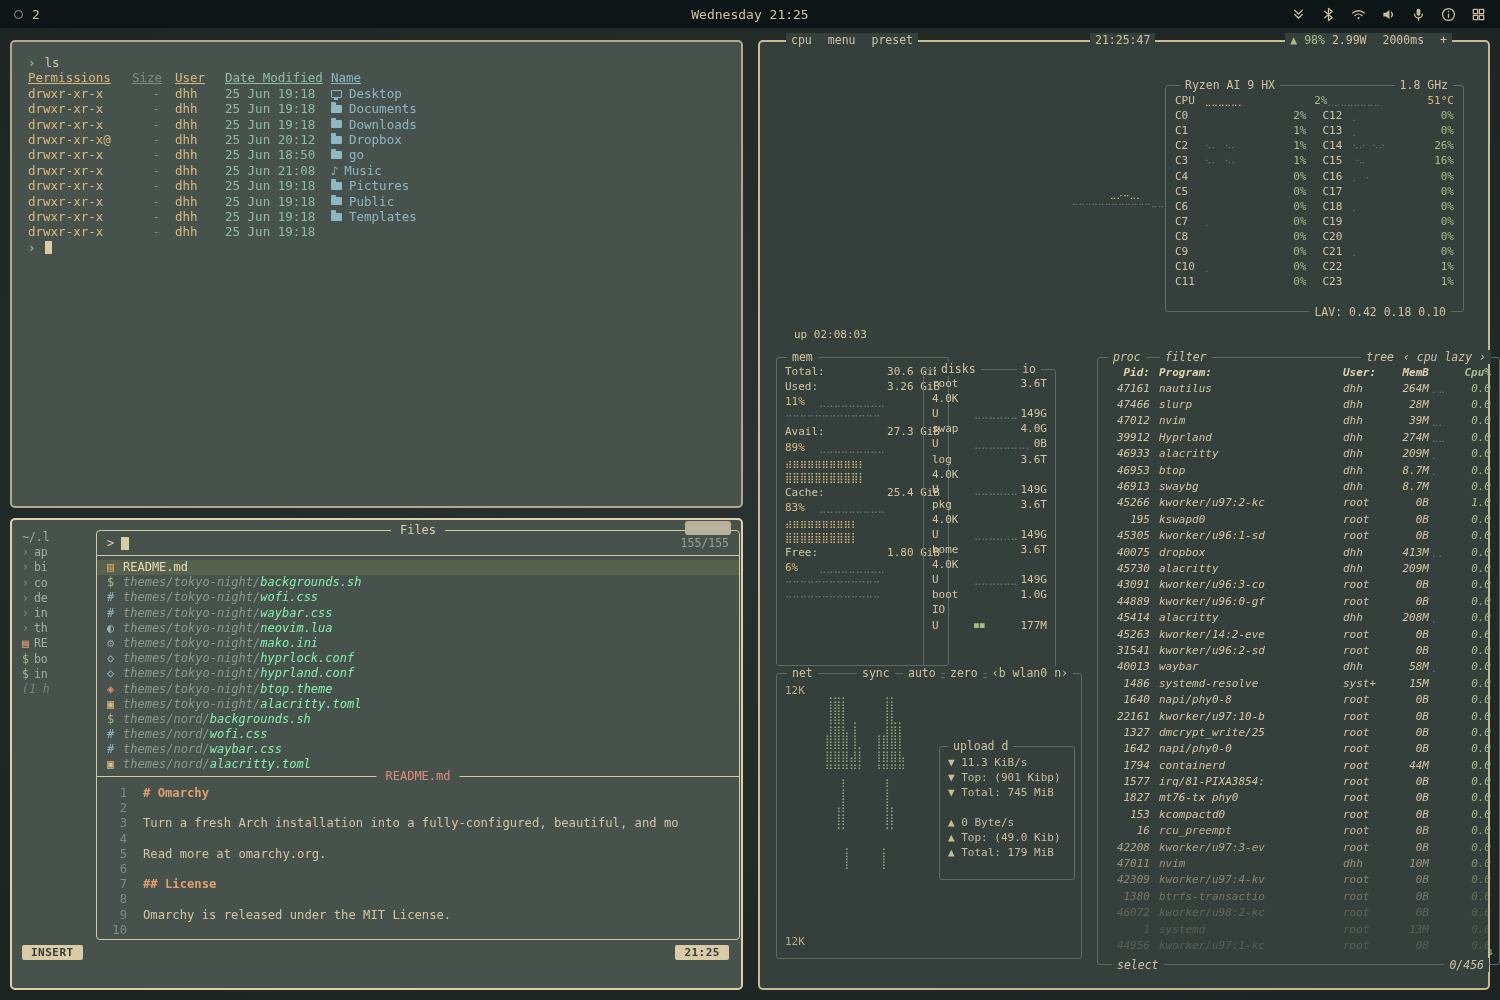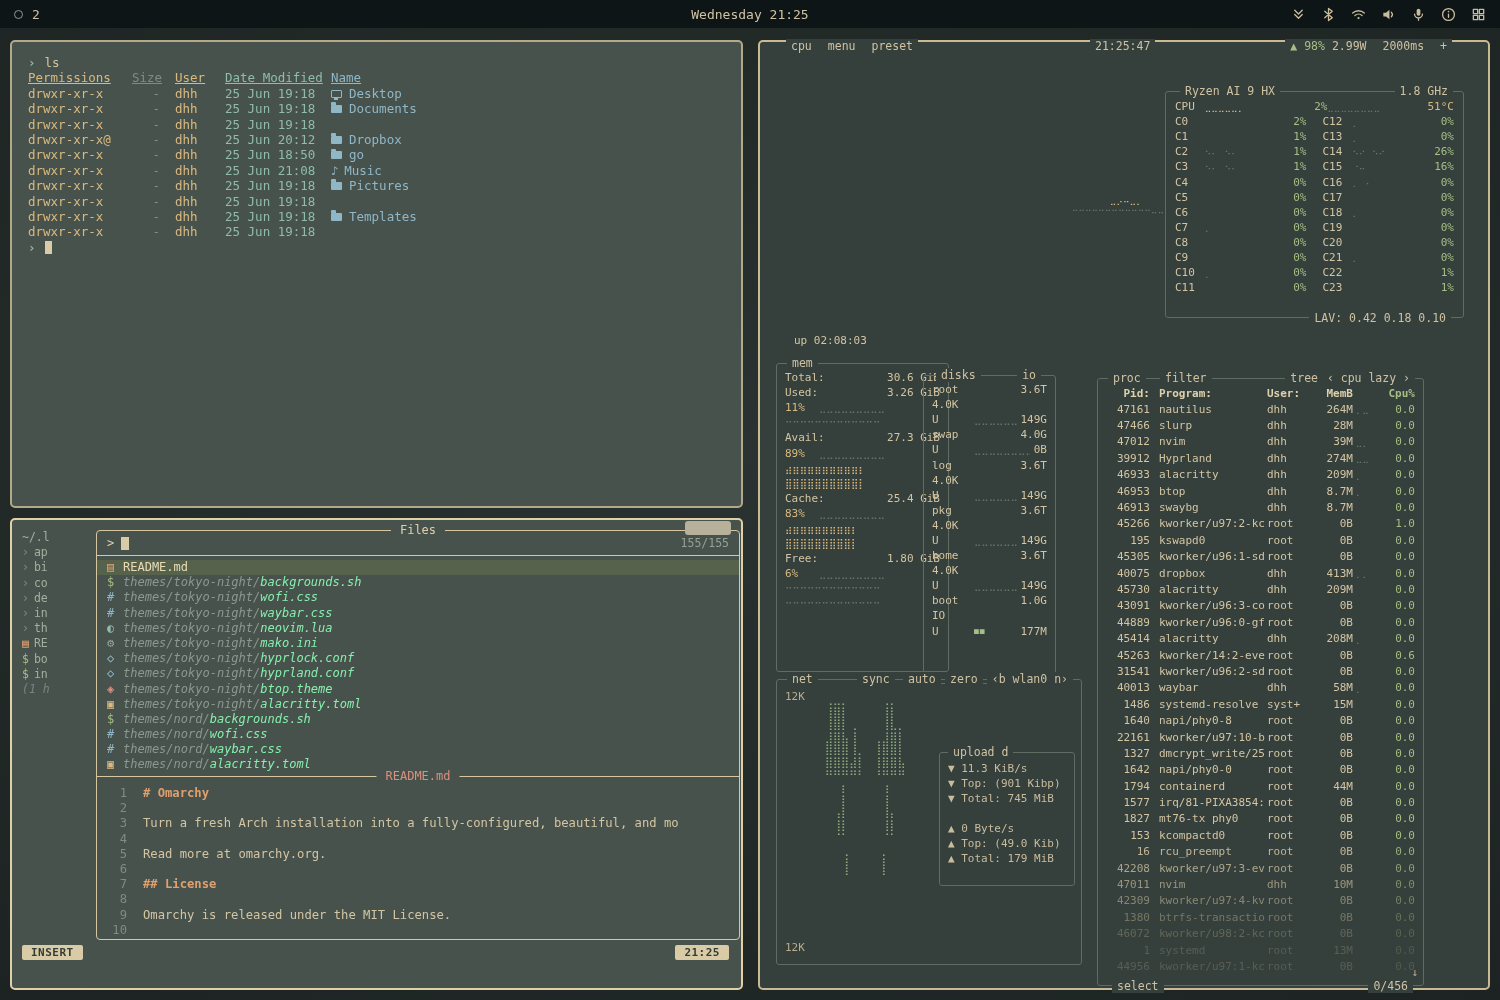--- a/index.html
+++ b/index.html
@@ -75,42 +75,42 @@
   .preview{padding:9px 8px 0 4px;font-size:12.2px;line-height:15.2px;}
   .pv-line{display:flex;white-space:nowrap;overflow:hidden;height:15.2px;}
   .pv-num{width:26px;text-align:right;color:var(--gray);margin-right:16px;flex:none;}
   .pv-text{color:#d3c5a2;}
   .pv-text.head{color:var(--orange);font-weight:bold;}
   .badge{position:absolute;background:#d8cba6;color:#333d37;font-weight:bold;font-size:11px;
          padding:1px 9px;border-radius:2px;letter-spacing:.5px;}
   #mode-badge{left:10px;bottom:28px;}
   #clock-badge{right:12px;bottom:28px;}
   
-  .btop-inner{position:absolute;inset:0;font-size:11px;margin-top:6px;}
+  .btop-inner{position:absolute;inset:0;font-size:11px;}
   .bt-label{position:absolute;background:var(--btop-bg);padding:0 5px;font-size:11.5px;color:#cfc2a2;white-space:nowrap;z-index:3;}
   .bbox{position:absolute;border:1px solid var(--bborder);border-radius:3px;}
   .hdr-tabs{top:-9px;left:26px;display:flex;gap:16px;}
   .hdr-clock{top:-9px;left:330px;}
   .hdr-right{top:-9px;right:36px;display:flex;gap:16px;align-items:center;}
   .pct-g{color:var(--green);}
   .b-row{display:flex;align-items:center;height:15.1px;}
   .spark{color:#68766e;font-size:9px;overflow:hidden;white-space:nowrap;}
   .spark.yellow{color:var(--yellow);}
   .cpu-panel{left:405px;top:43px;width:299px;height:227px;}
   .cpu-rows{padding:7px 9px 0 9px;}
   .cr-l{width:30px;flex:none;}
   .cr-spark{flex:1;}
   .cr-pct{width:34px;text-align:right;flex:none;color:var(--green);}
   .cr-gap{width:16px;flex:none;}
   .cpu-temp{width:38px;text-align:right;flex:none;color:var(--yellow);}
   .deco{position:absolute;white-space:nowrap;}
   .mem-box{left:16px;top:315px;width:173px;height:309px;}
   .disk-box{left:163px;top:327px;width:133px;height:309px;}
   .net-box{left:16px;top:631px;width:306px;height:286px;}
-  .proc-box{left:337px;top:330px;width:327px;height:608px;}
+  .proc-box{left:337px;top:315px;width:403px;height:608px;font-style:italic;}
   .box-pad{padding:6px 8px 0 8px;}
   .m-row{display:flex;align-items:center;height:15.1px;}
   .m-l{width:42px;flex:none;}
   .m-pct{width:34px;flex:none;color:var(--yellow);}
   .m-meter{flex:1;overflow:hidden;white-space:nowrap;font-size:10px;}
   .m-meter.dim{color:#66746c;}
   .m-meter.yellow{color:var(--yellow);}
   .m-meter.green{color:var(--green);font-size:8px;letter-spacing:1px;}
   .m-r{margin-left:auto;padding-left:4px;flex:none;}
   .net-graph{position:absolute;left:48px;top:14px;line-height:12.6px;font-size:11px;
@@ -203,20 +203,24 @@
           <span class="col-name">
             <span class="fic ic-folder"></span>
             <span>Documents</span>
           </span>
         </div>
         <div class="ls-row">
           <span class="col-perms">drwxr-xr-x</span>
           <span class="col-size">-</span>
           <span class="col-user">dhh</span>
           <span class="col-date">25 Jun 19:18</span>
+          <span class="col-name">
+            <span class="fic ic-folder"></span>
+            <span>Downloads</span>
+          </span>
         </div>
         <div class="ls-row">
           <span class="col-perms">drwxr-xr-x@</span>
           <span class="col-size">-</span>
           <span class="col-user">dhh</span>
           <span class="col-date">25 Jun 20:12</span>
           <span class="col-name">
             <span class="fic ic-folder"></span>
             <span>Dropbox</span>
           </span>
@@ -249,20 +253,24 @@
           <span class="col-name">
             <span class="fic ic-folder"></span>
             <span>Pictures</span>
           </span>
         </div>
         <div class="ls-row">
           <span class="col-perms">drwxr-xr-x</span>
           <span class="col-size">-</span>
           <span class="col-user">dhh</span>
           <span class="col-date">25 Jun 19:18</span>
+          <span class="col-name">
+            <span class="fic ic-folder"></span>
+            <span>Public</span>
+          </span>
         </div>
         <div class="ls-row">
           <span class="col-perms">drwxr-xr-x</span>
           <span class="col-size">-</span>
           <span class="col-user">dhh</span>
           <span class="col-date">25 Jun 19:18</span>
           <span class="col-name">
             <span class="fic ic-folder"></span>
             <span>Templates</span>
           </span>

